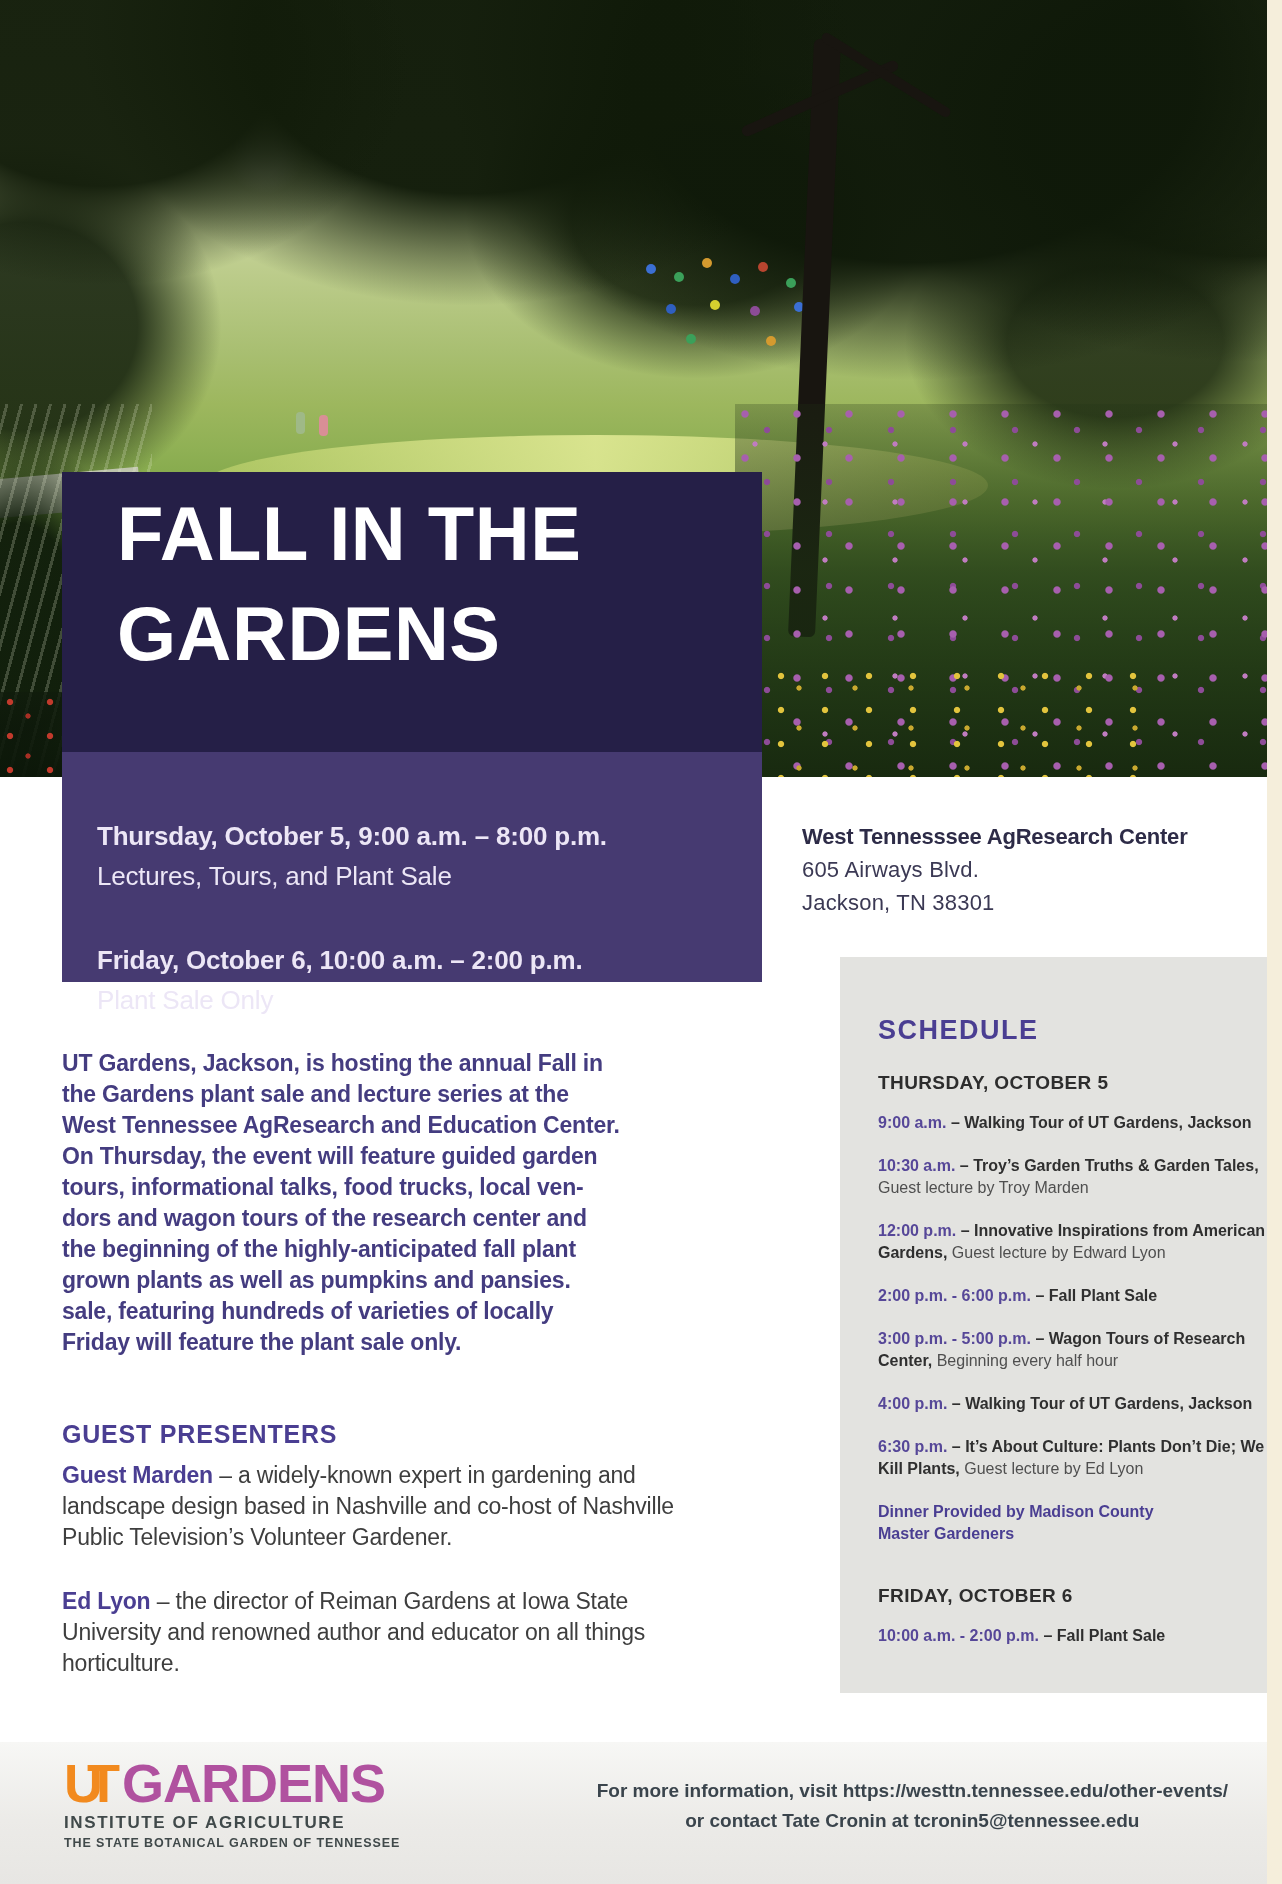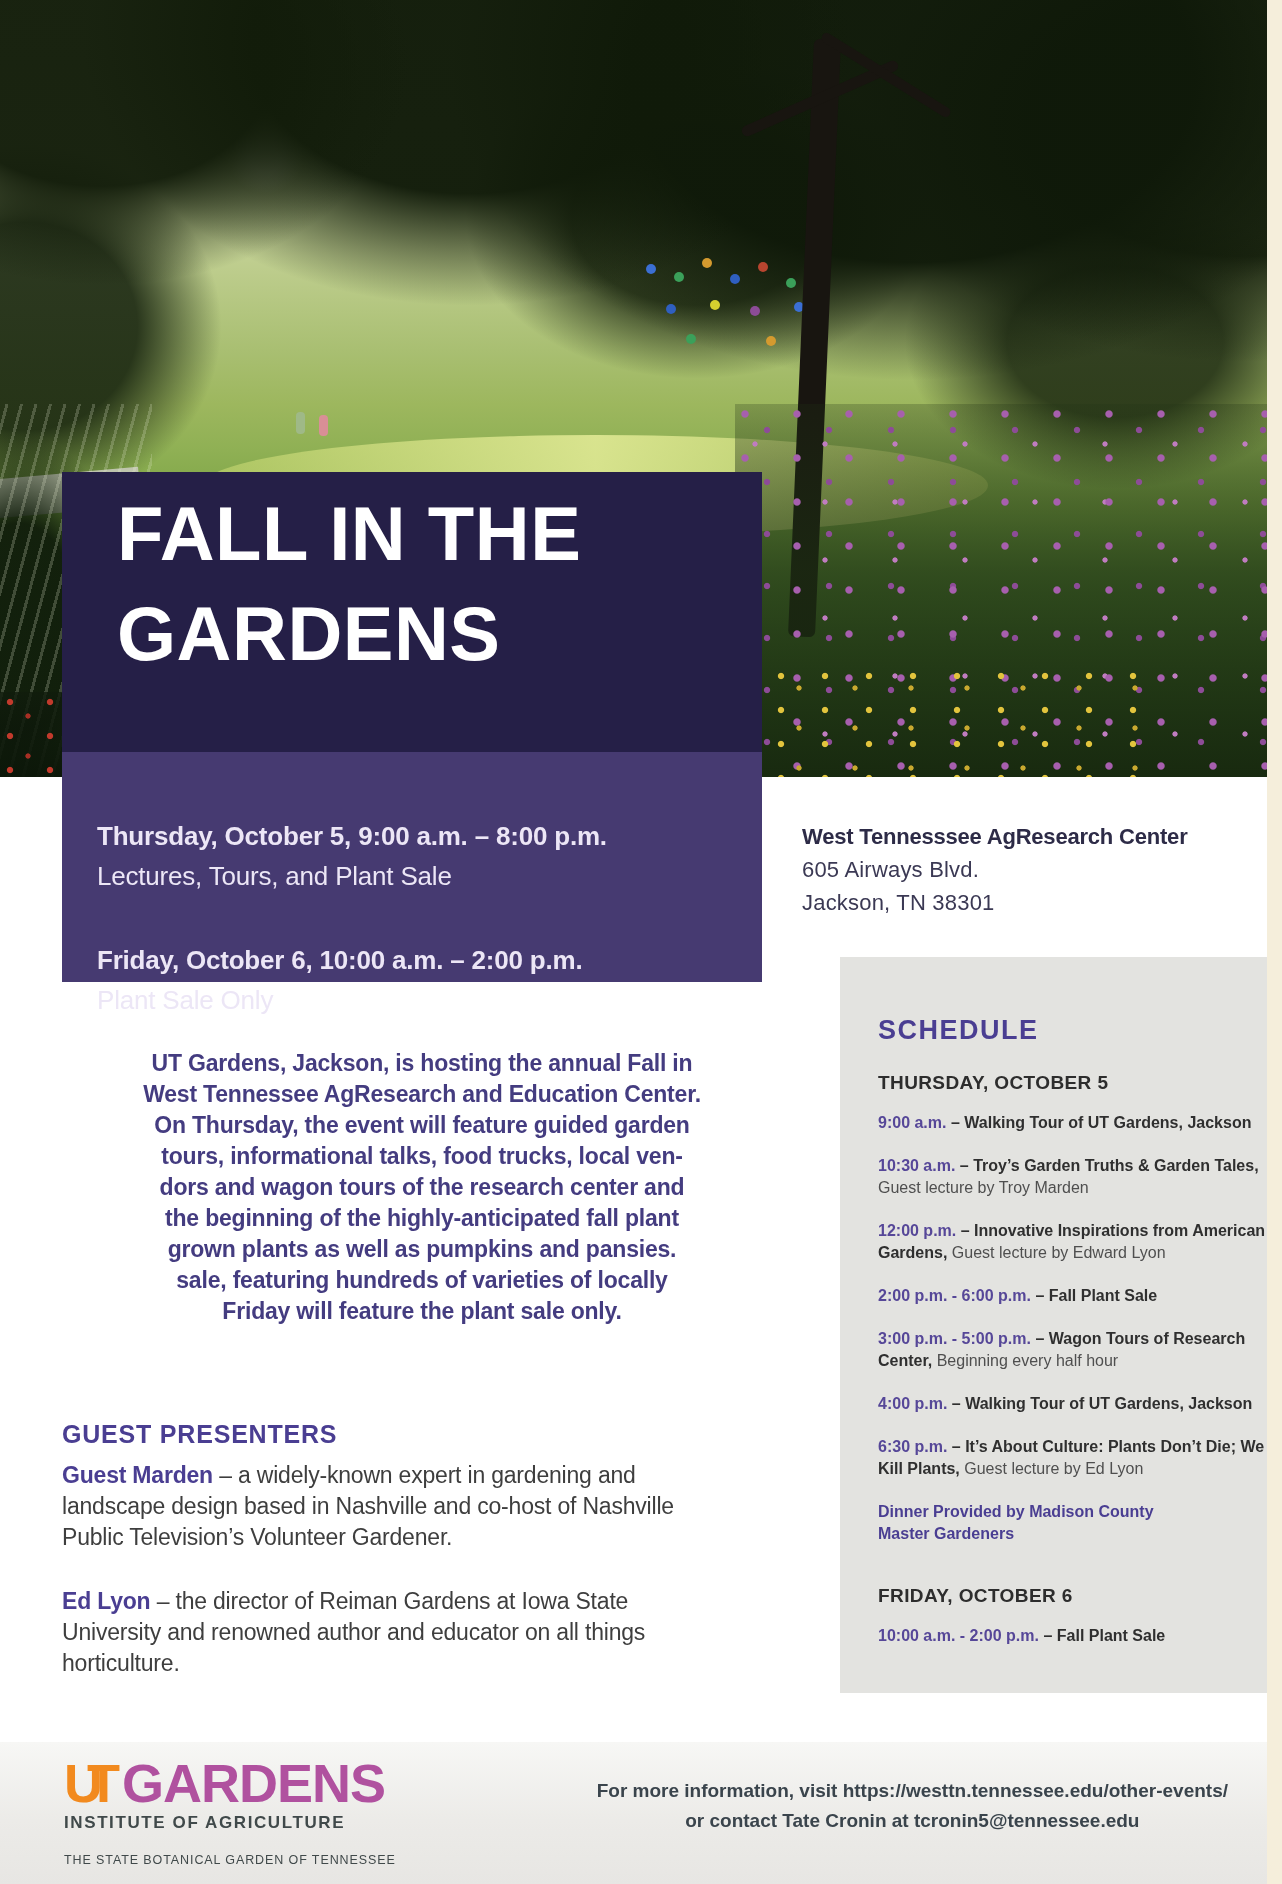--- a/index.html
+++ b/index.html
@@ -74,38 +74,38 @@
   .sch-heading{font-size:27px;font-weight:800;color:#4a3e92;letter-spacing:1.5px;margin:0 0 26px 0;}
   .sch-day{font-size:19px;font-weight:800;color:#2d2d2d;letter-spacing:.4px;margin:0 0 18px 0;}
   .sch-item{font-size:16px;line-height:22px;margin:0 0 21px 0;max-width:412px;}
   .sch-time{color:#564798;font-weight:700;}
   .sch-title{color:#2f2f2f;font-weight:700;}
   .sch-desc{color:#4f4f4f;font-weight:400;}
   .sch-note{font-size:16px;line-height:22px;font-weight:700;color:#4a3e92;max-width:330px;margin:0 0 36px 0;}
 
   
   .intro{position:absolute;left:62px;top:1048px;width:720px;color:#443c80;font-weight:700;
-    font-size:23px;line-height:31px;letter-spacing:-.2px;text-align:center;}
+    font-size:23px;line-height:31px;letter-spacing:-.2px;}
   .presenters-heading{position:absolute;left:62px;top:1420px;margin:0;font-size:25px;font-weight:800;
     color:#4a3e92;letter-spacing:.8px;}
   .presenter{position:absolute;left:62px;width:625px;font-size:23px;line-height:31px;color:#3e3e3e;letter-spacing:-.2px;}
   .presenter.troy{top:1460px;}
   .presenter.ed{top:1586px;}
   .presenter .p-name{color:#4a3e92;font-weight:700;}
 
   
   .footer{position:absolute;left:0;top:1742px;width:1267px;height:142px;
     background:linear-gradient(180deg,#f7f7f5 0%,#ecebe8 55%,#e7e6e3 100%);}
   .logo{position:absolute;left:64px;top:14px;}
   .logo-row1{white-space:nowrap;font-weight:800;font-size:54px;line-height:54px;letter-spacing:-1px;}
   .logo-ut{color:#f28a1e;}
   .logo-ut .t{margin-left:-15px;}
   .logo-gardens{color:#b0519f;margin-left:3px;}
   .logo-row2{font-size:17px;font-weight:700;color:#40494a;letter-spacing:1.6px;margin-top:3px;}
-  .logo-row3{font-size:12.5px;font-weight:400;color:#40494a;letter-spacing:.9px;margin-top:20px;}
+  .logo-row3{font-size:12.5px;font-weight:700;color:#40494a;letter-spacing:.9px;margin-top:3px;}
   .footer-info{position:absolute;right:39px;top:34px;text-align:center;
     font-size:19px;line-height:30px;font-weight:700;color:#3a444c;}
 
   .edge-strip{position:absolute;right:0;top:0;width:15px;height:1884px;background:#f5eedb;}
 </style>
 </head>
 <body>
 
 <div class="page">
 
@@ -142,20 +142,21 @@
   </div>
 
   <div class="address">
     <div class="addr-name">West Tennesssee AgResearch Center</div>
     <div class="addr-line">605 Airways Blvd.</div>
     <div class="addr-line">Jackson, TN 38301</div>
   </div>
 
   <div class="intro" id="intro">
       <div>UT Gardens, Jackson, is hosting the annual Fall in</div>
+      <div>the Gardens plant sale and lecture series at the</div>
       <div>West Tennessee AgResearch and Education Center.</div>
       <div>On Thursday, the event will feature guided garden</div>
       <div>tours, informational talks, food trucks, local ven-</div>
       <div>dors and wagon tours of the research center and</div>
       <div>the beginning of the highly-anticipated fall plant</div>
       <div>grown plants as well as pumpkins and pansies.</div>
       <div>sale, featuring hundreds of varieties of locally</div>
       <div>Friday will feature the plant sale only.</div>
     </div>
 

